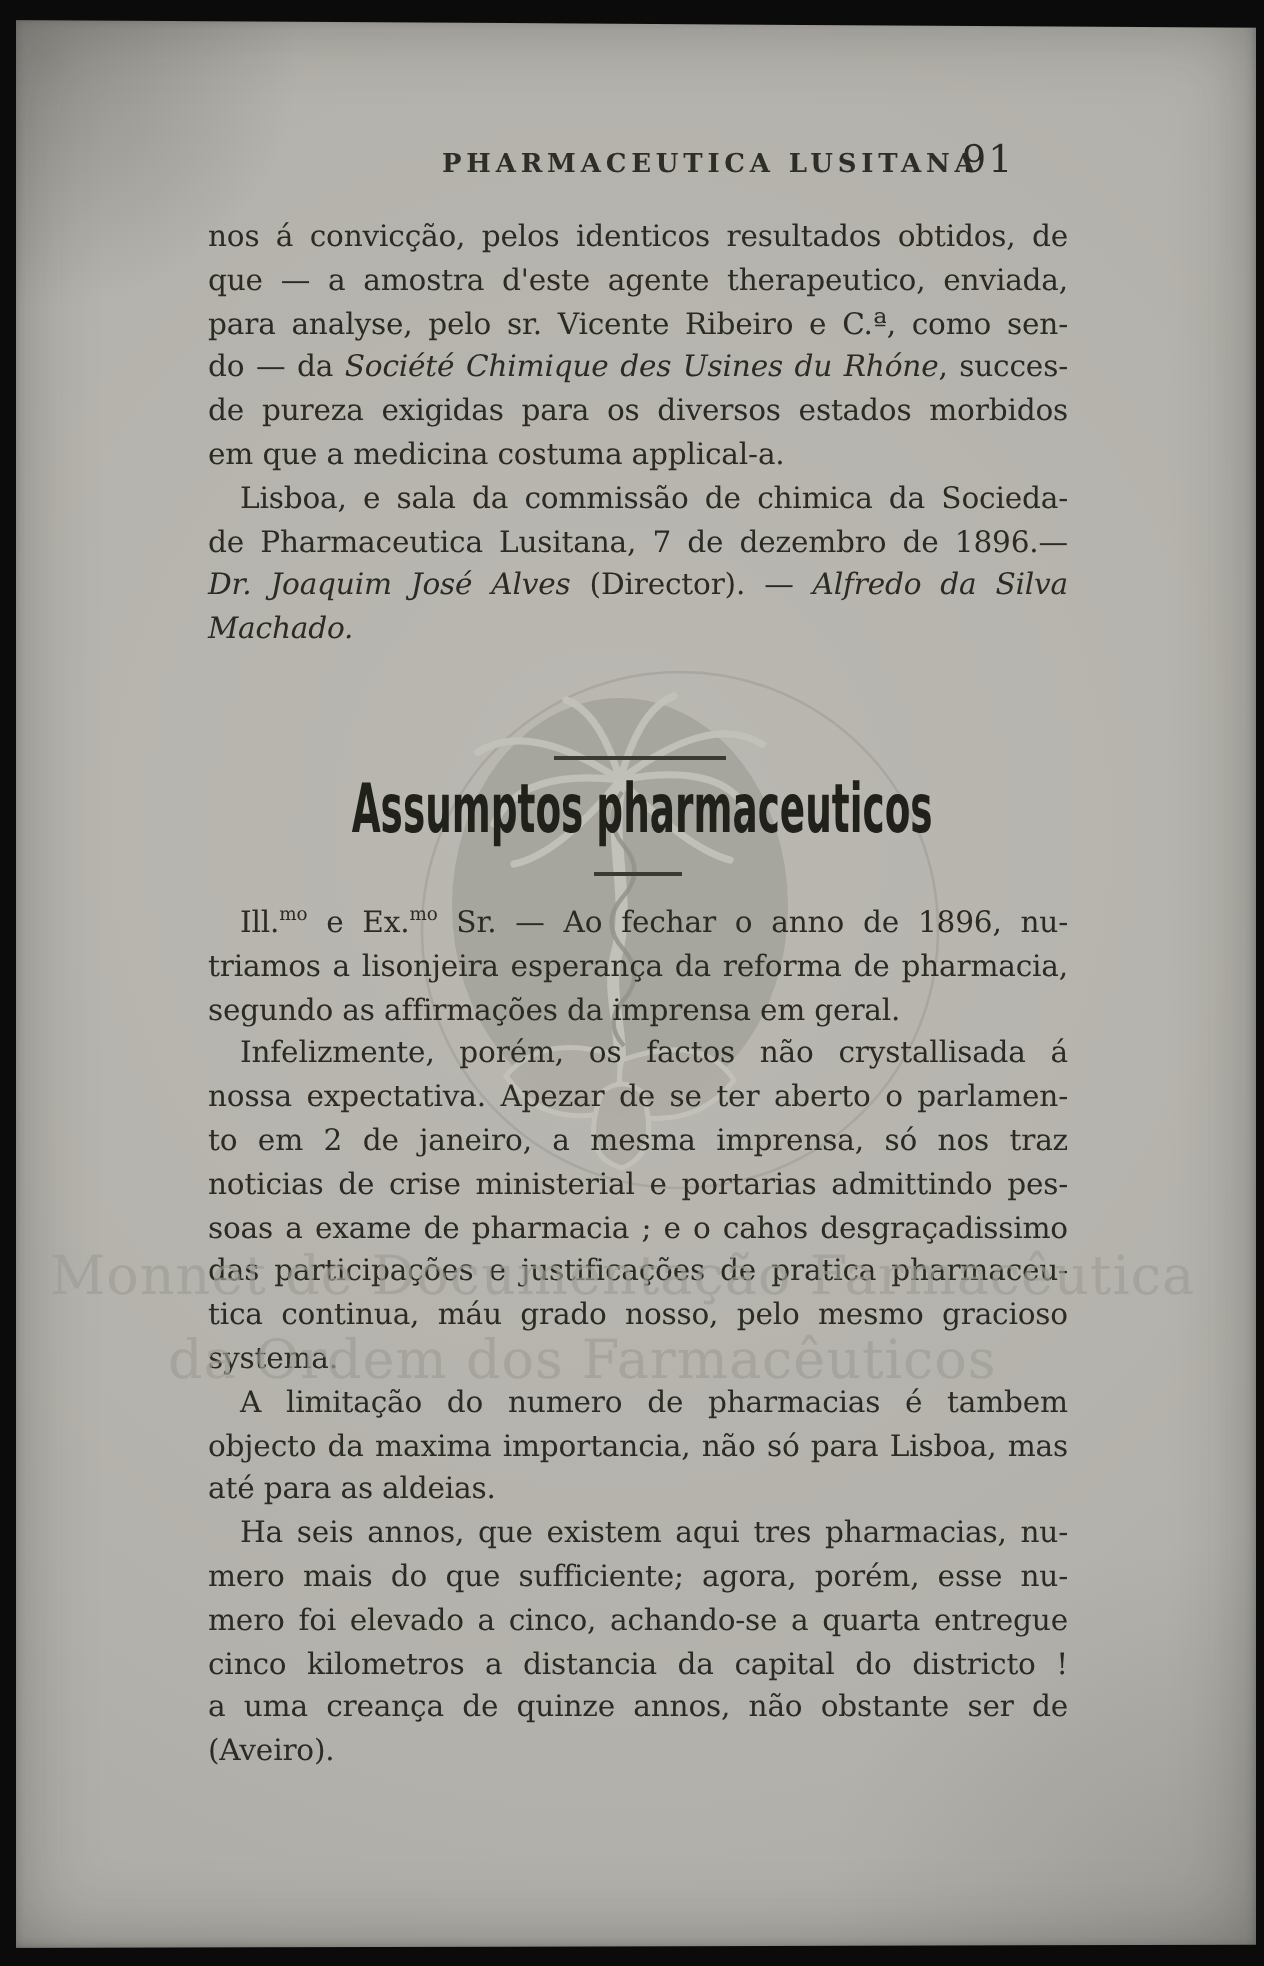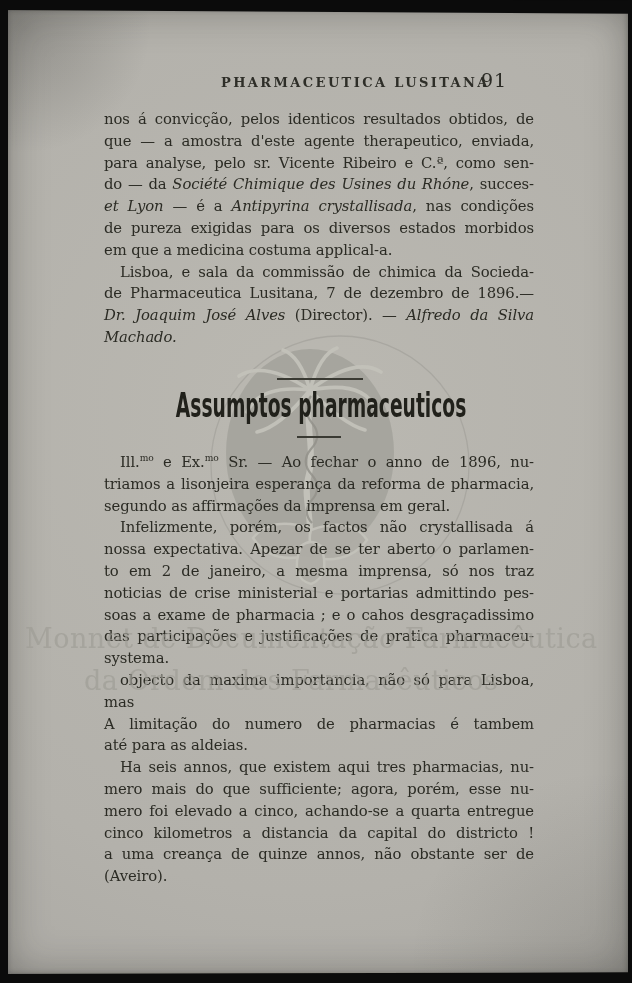--- a/index.html
+++ b/index.html
@@ -108,21 +108,20 @@
 
   <div class="journal-title">PHARMACEUTICA LUSITANA</div>
   <div class="page-number">91</div>
 
   <div id="flow-top" class="textflow">
       <div class="para">
         <div class="line">nos á convicção, pelos identicos resultados obtidos, de</div>
         <div class="line">que — a amostra d'este agente therapeutico, enviada,</div>
         <div class="line">para analyse, pelo sr. Vicente Ribeiro e C.ª, como sen-</div>
         <div class="line">do — da <i>Société Chimique des Usines du Rhóne</i>, succes-</div>
-        <div class="line"><i>et Lyon</i> — é a <i>Antipyrina crystallisada</i>, nas condições</div>
         <div class="line">de pureza exigidas para os diversos estados morbidos</div>
         <div class="line para-last">em que a medicina costuma applical-a.</div>
       </div>
       <div class="para indent">
         <div class="line">Lisboa, e sala da commissão de chimica da Socieda-</div>
         <div class="line">de Pharmaceutica Lusitana, 7 de dezembro de 1896.—</div>
         <div class="line"><i>Dr. Joaquim José Alves</i> (Director). — <i>Alfredo da Silva</i></div>
         <div class="line para-last"><i>Machado.</i></div>
       </div>
     </div>
@@ -139,25 +138,26 @@
         <div class="line">triamos a lisonjeira esperança da reforma de pharmacia,</div>
         <div class="line para-last">segundo as affirmações da imprensa em geral.</div>
       </div>
       <div class="para indent">
         <div class="line">Infelizmente, porém, os factos não crystallisada á</div>
         <div class="line">nossa expectativa. Apezar de se ter aberto o parlamen-</div>
         <div class="line">to em 2 de janeiro, a mesma imprensa, só nos traz</div>
         <div class="line">noticias de crise ministerial e portarias admittindo pes-</div>
         <div class="line">soas a exame de pharmacia ; e o cahos desgraçadissimo</div>
         <div class="line">das participações e justificações de pratica pharmaceu-</div>
+        <div class="line">tica continua, máu grado nosso, pelo mesmo gracioso</div>
         <div class="line para-last">systema.</div>
       </div>
       <div class="para indent">
+        <div class="line">A limitação do numero de pharmacias é tambem</div>
         <div class="line">objecto da maxima importancia, não só para Lisboa, mas</div>
-        <div class="line">A limitação do numero de pharmacias é tambem</div>
         <div class="line para-last">até para as aldeias.</div>
       </div>
       <div class="para indent">
         <div class="line">Ha seis annos, que existem aqui tres pharmacias, nu-</div>
         <div class="line">mero mais do que sufficiente; agora, porém, esse nu-</div>
         <div class="line">mero foi elevado a cinco, achando-se a quarta entregue</div>
         <div class="line">cinco kilometros a distancia da capital do districto !</div>
         <div class="line">a uma creança de quinze annos, não obstante ser de</div>
         <div class="line para-last">(Aveiro).</div>
       </div>

